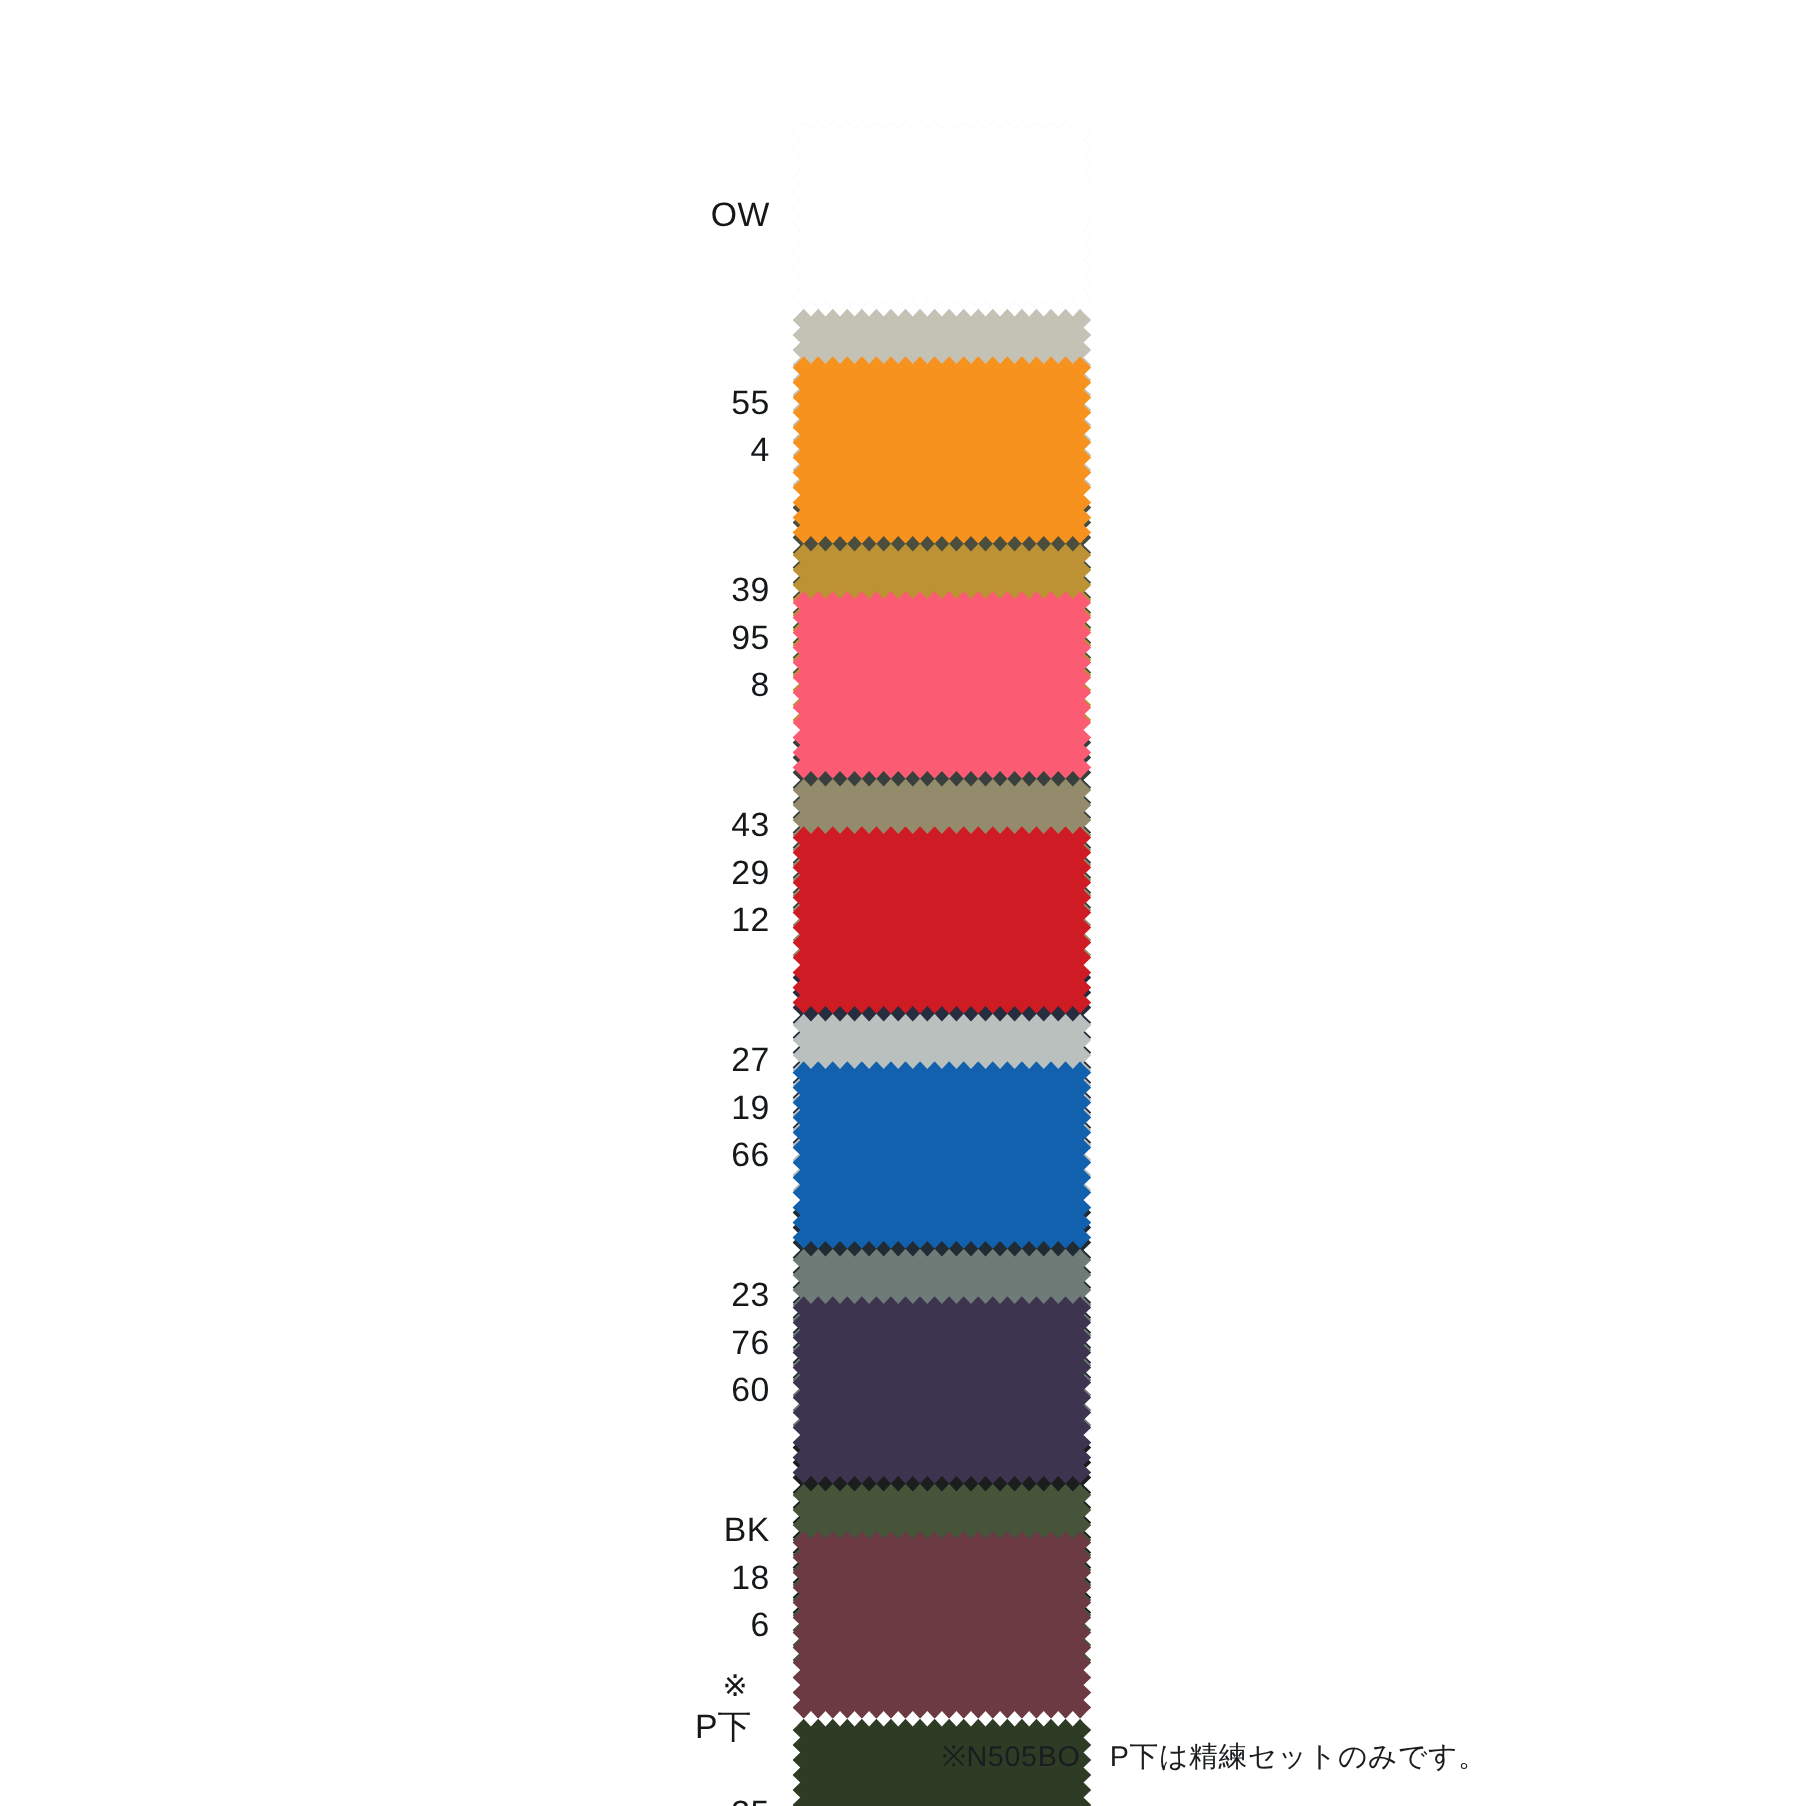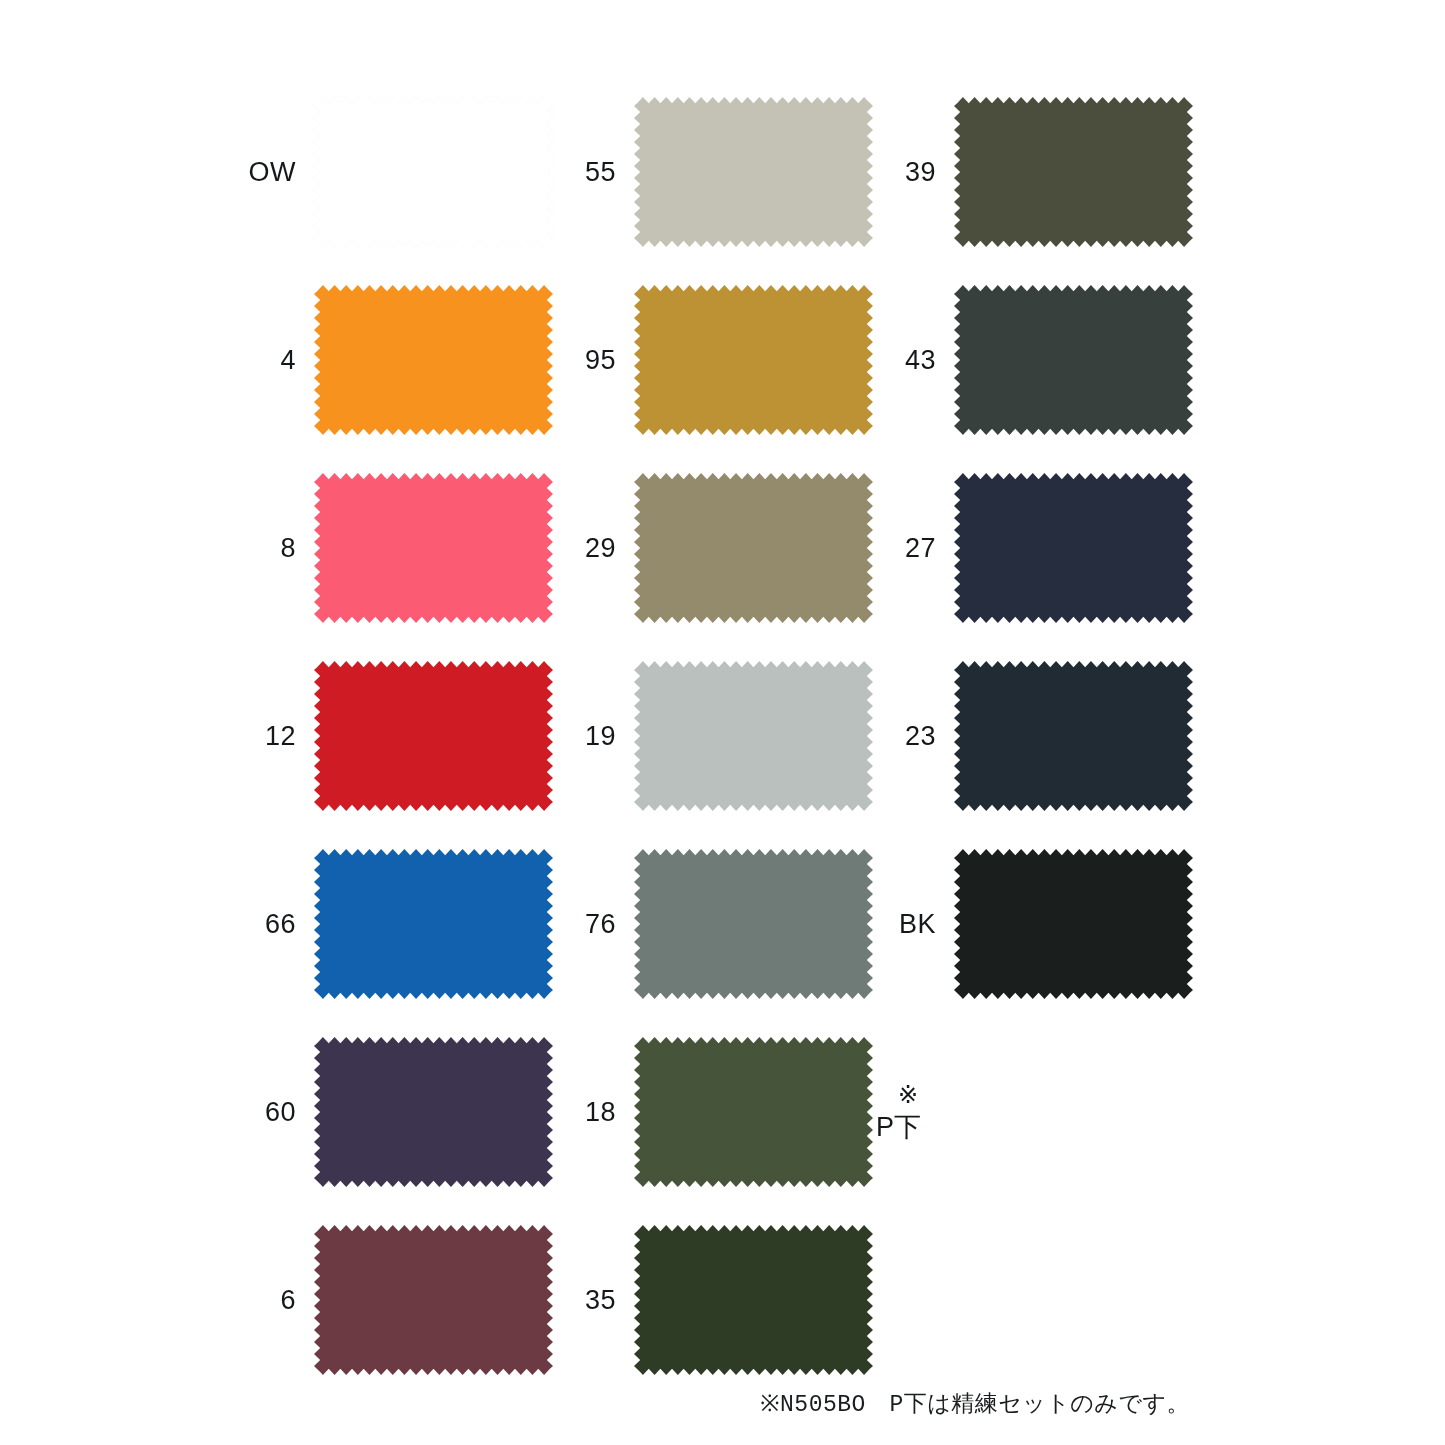--- a/index.html
+++ b/index.html
@@ -27,21 +27,21 @@
 
   #swatch-grid {
     position: absolute;
     left: 236px;
     top: 97px;
     width: 960px;
   }
 
   .swatch-row {
     display: flex;
-    flex-direction: row;
+    flex-direction: column;
     align-items: center;
     height: 150px;
     margin-bottom: 38px;
   }
 
   .swatch-cell {
     display: flex;
     flex-direction: row;
     align-items: center;
     width: 320px;
@@ -109,21 +109,21 @@
 
   #footer-note {
     position: absolute;
     left: 0;
     top: 1392px;
     width: 1190px;
     text-align: right;
     font-size: 23px;
     line-height: 1.2;
     color: #1a1d1f;
-    font-family: Liberation Mono, monospace;
+    font-family: Liberation Sans, sans-serif;
     letter-spacing: 0.5px;
     white-space: nowrap;
   }
 </style>
 </head>
 <body>
 
 <div id="card">
 
   <div id="swatch-grid">

